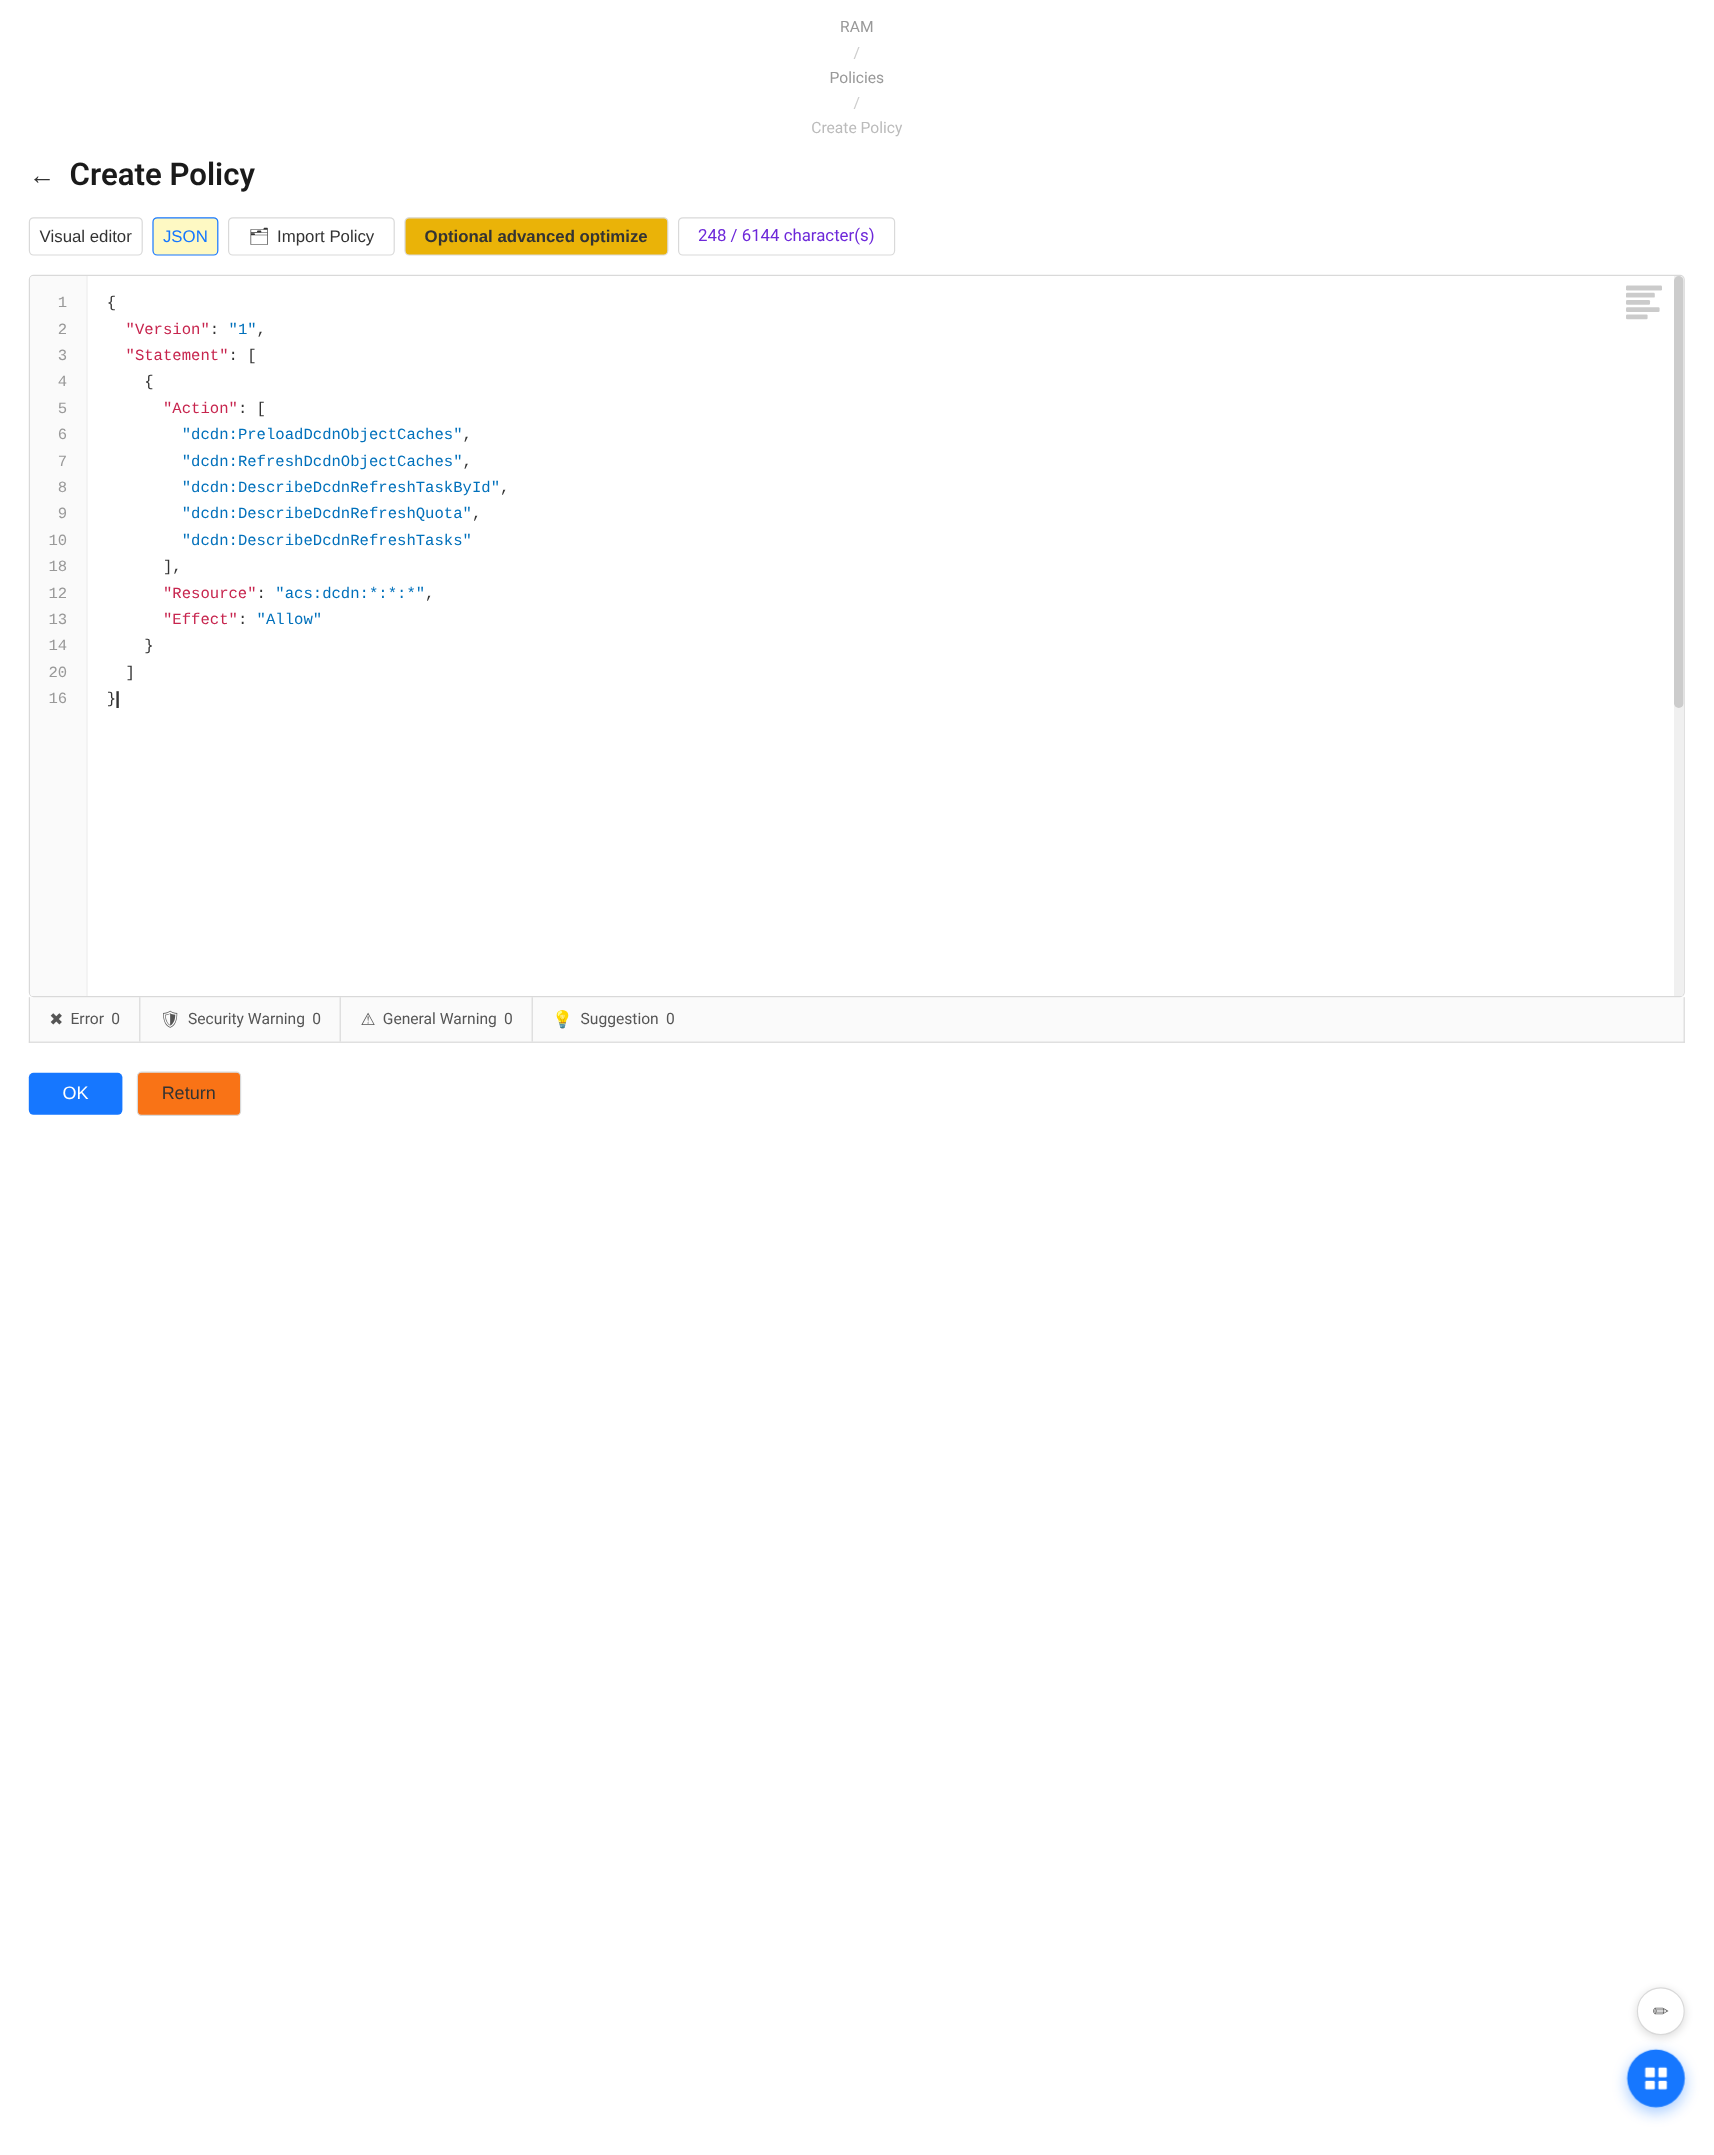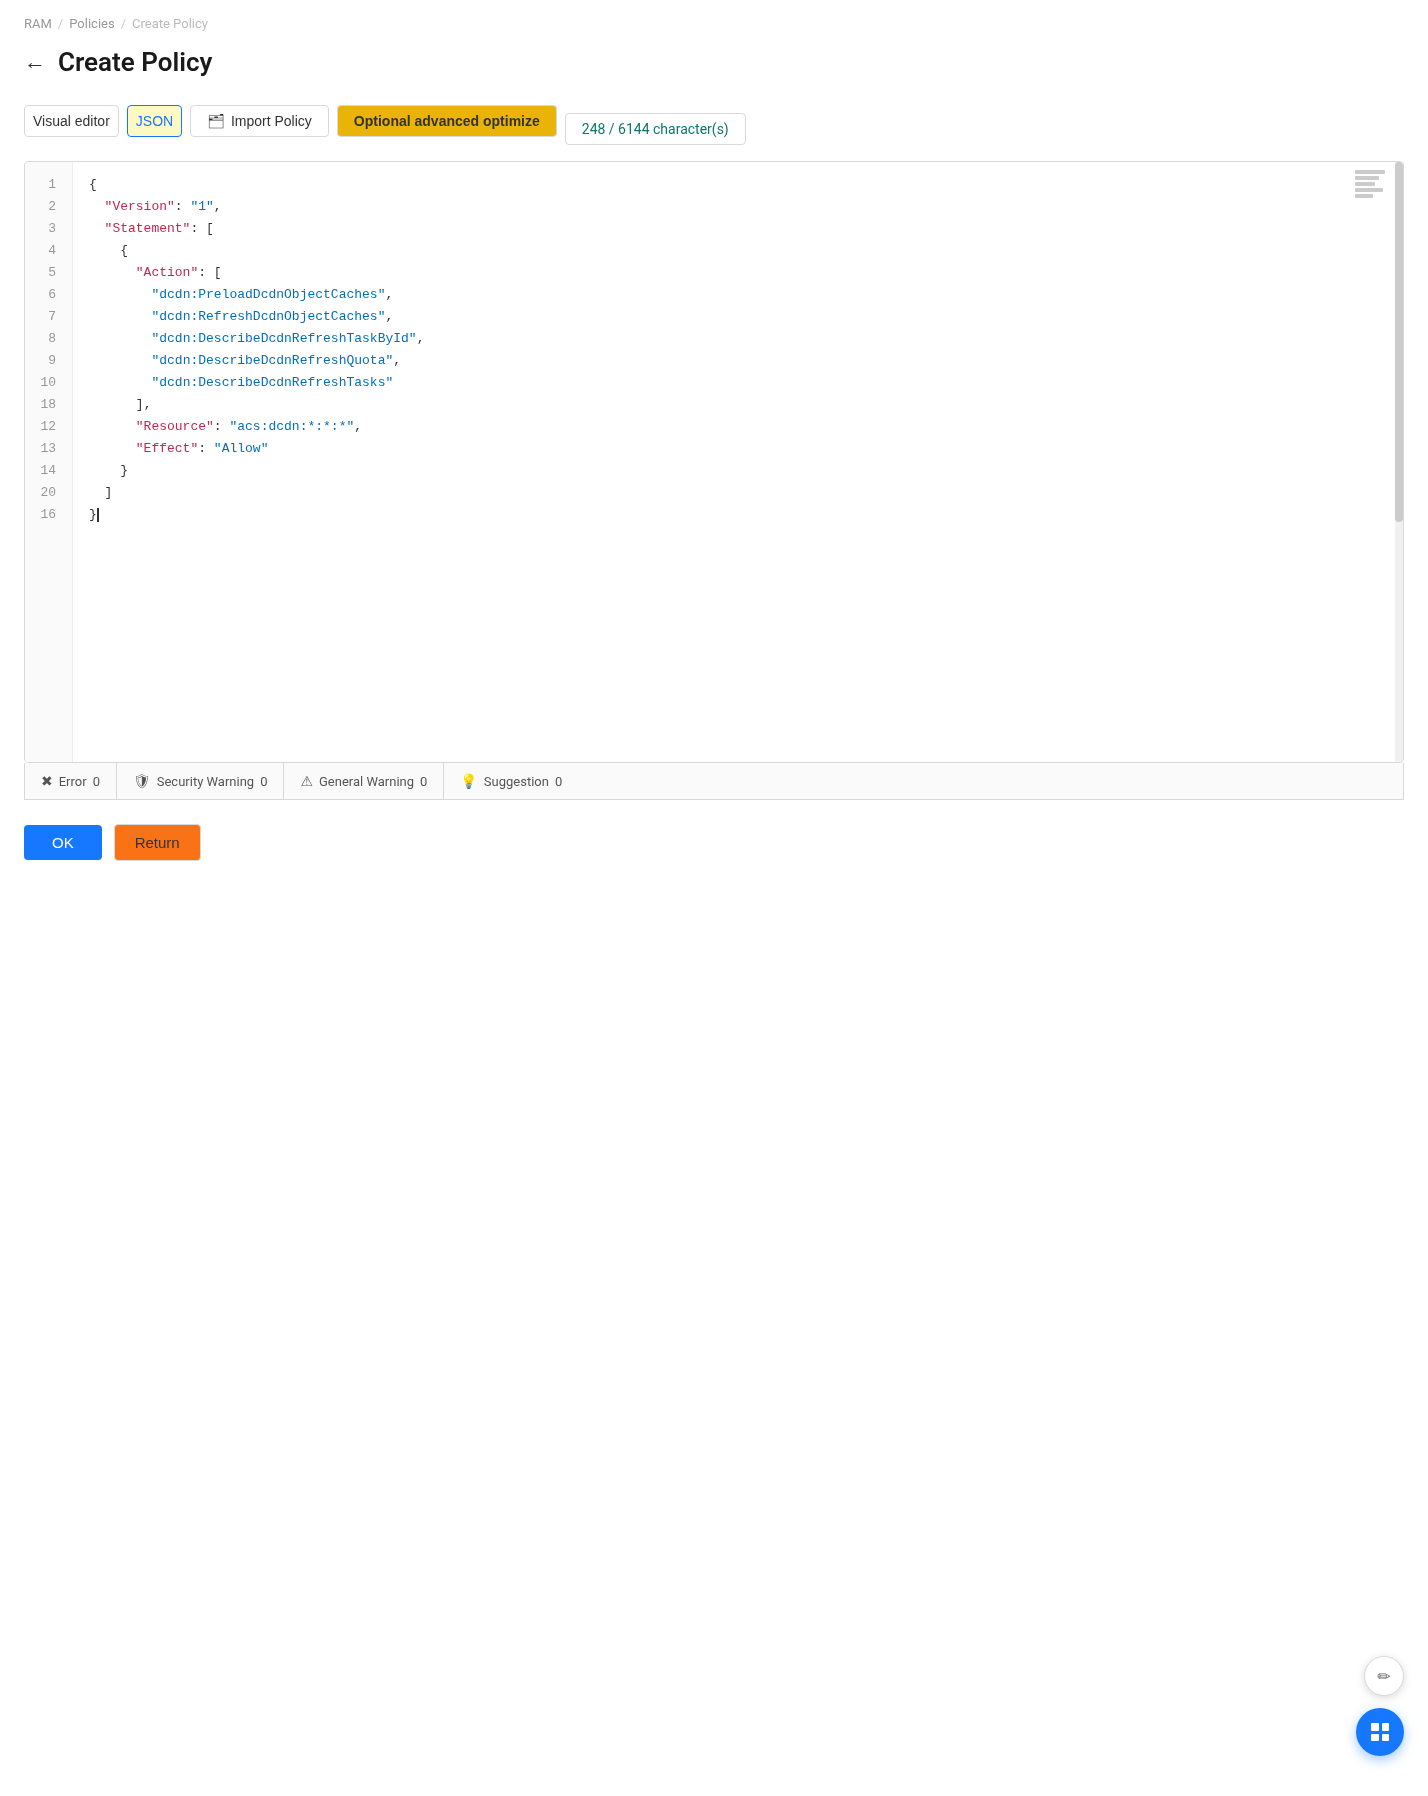--- a/index.html
+++ b/index.html
@@ -10,20 +10,21 @@
       font-size: 14px;
     }
 
     .breadcrumb {
       padding: 16px 24px 8px;
       font-size: 13px;
       color: #999;
       display: flex;
       gap: 6px;
       align-items: center;
+      flex-direction: column;
     }
     .breadcrumb a { color: #999; text-decoration: none; }
     .breadcrumb span { color: #ccc; }
     .breadcrumb .current { color: #bbb; }
 
     .page-header {
       padding: 8px 24px 20px;
       display: flex;
       align-items: center;
       gap: 12px;
@@ -83,22 +84,21 @@
       font-size: 14px;
       color: #333;
       font-weight: bold;
     }
     .char-count {
       padding: 7px 16px;
       border: 1px solid #d9d9d9;
       background: #fff;
       border-radius: 4px;
       font-size: 14px;
-      color: #0f766e;
-      margin-top: 16px;
+      color: #6d28d9;
     }
 
     .editor-wrapper {
       margin: 0 24px;
       border: 1px solid #d9d9d9;
       border-radius: 4px;
       position: relative;
       overflow: hidden;
       background: #fff;
     }

